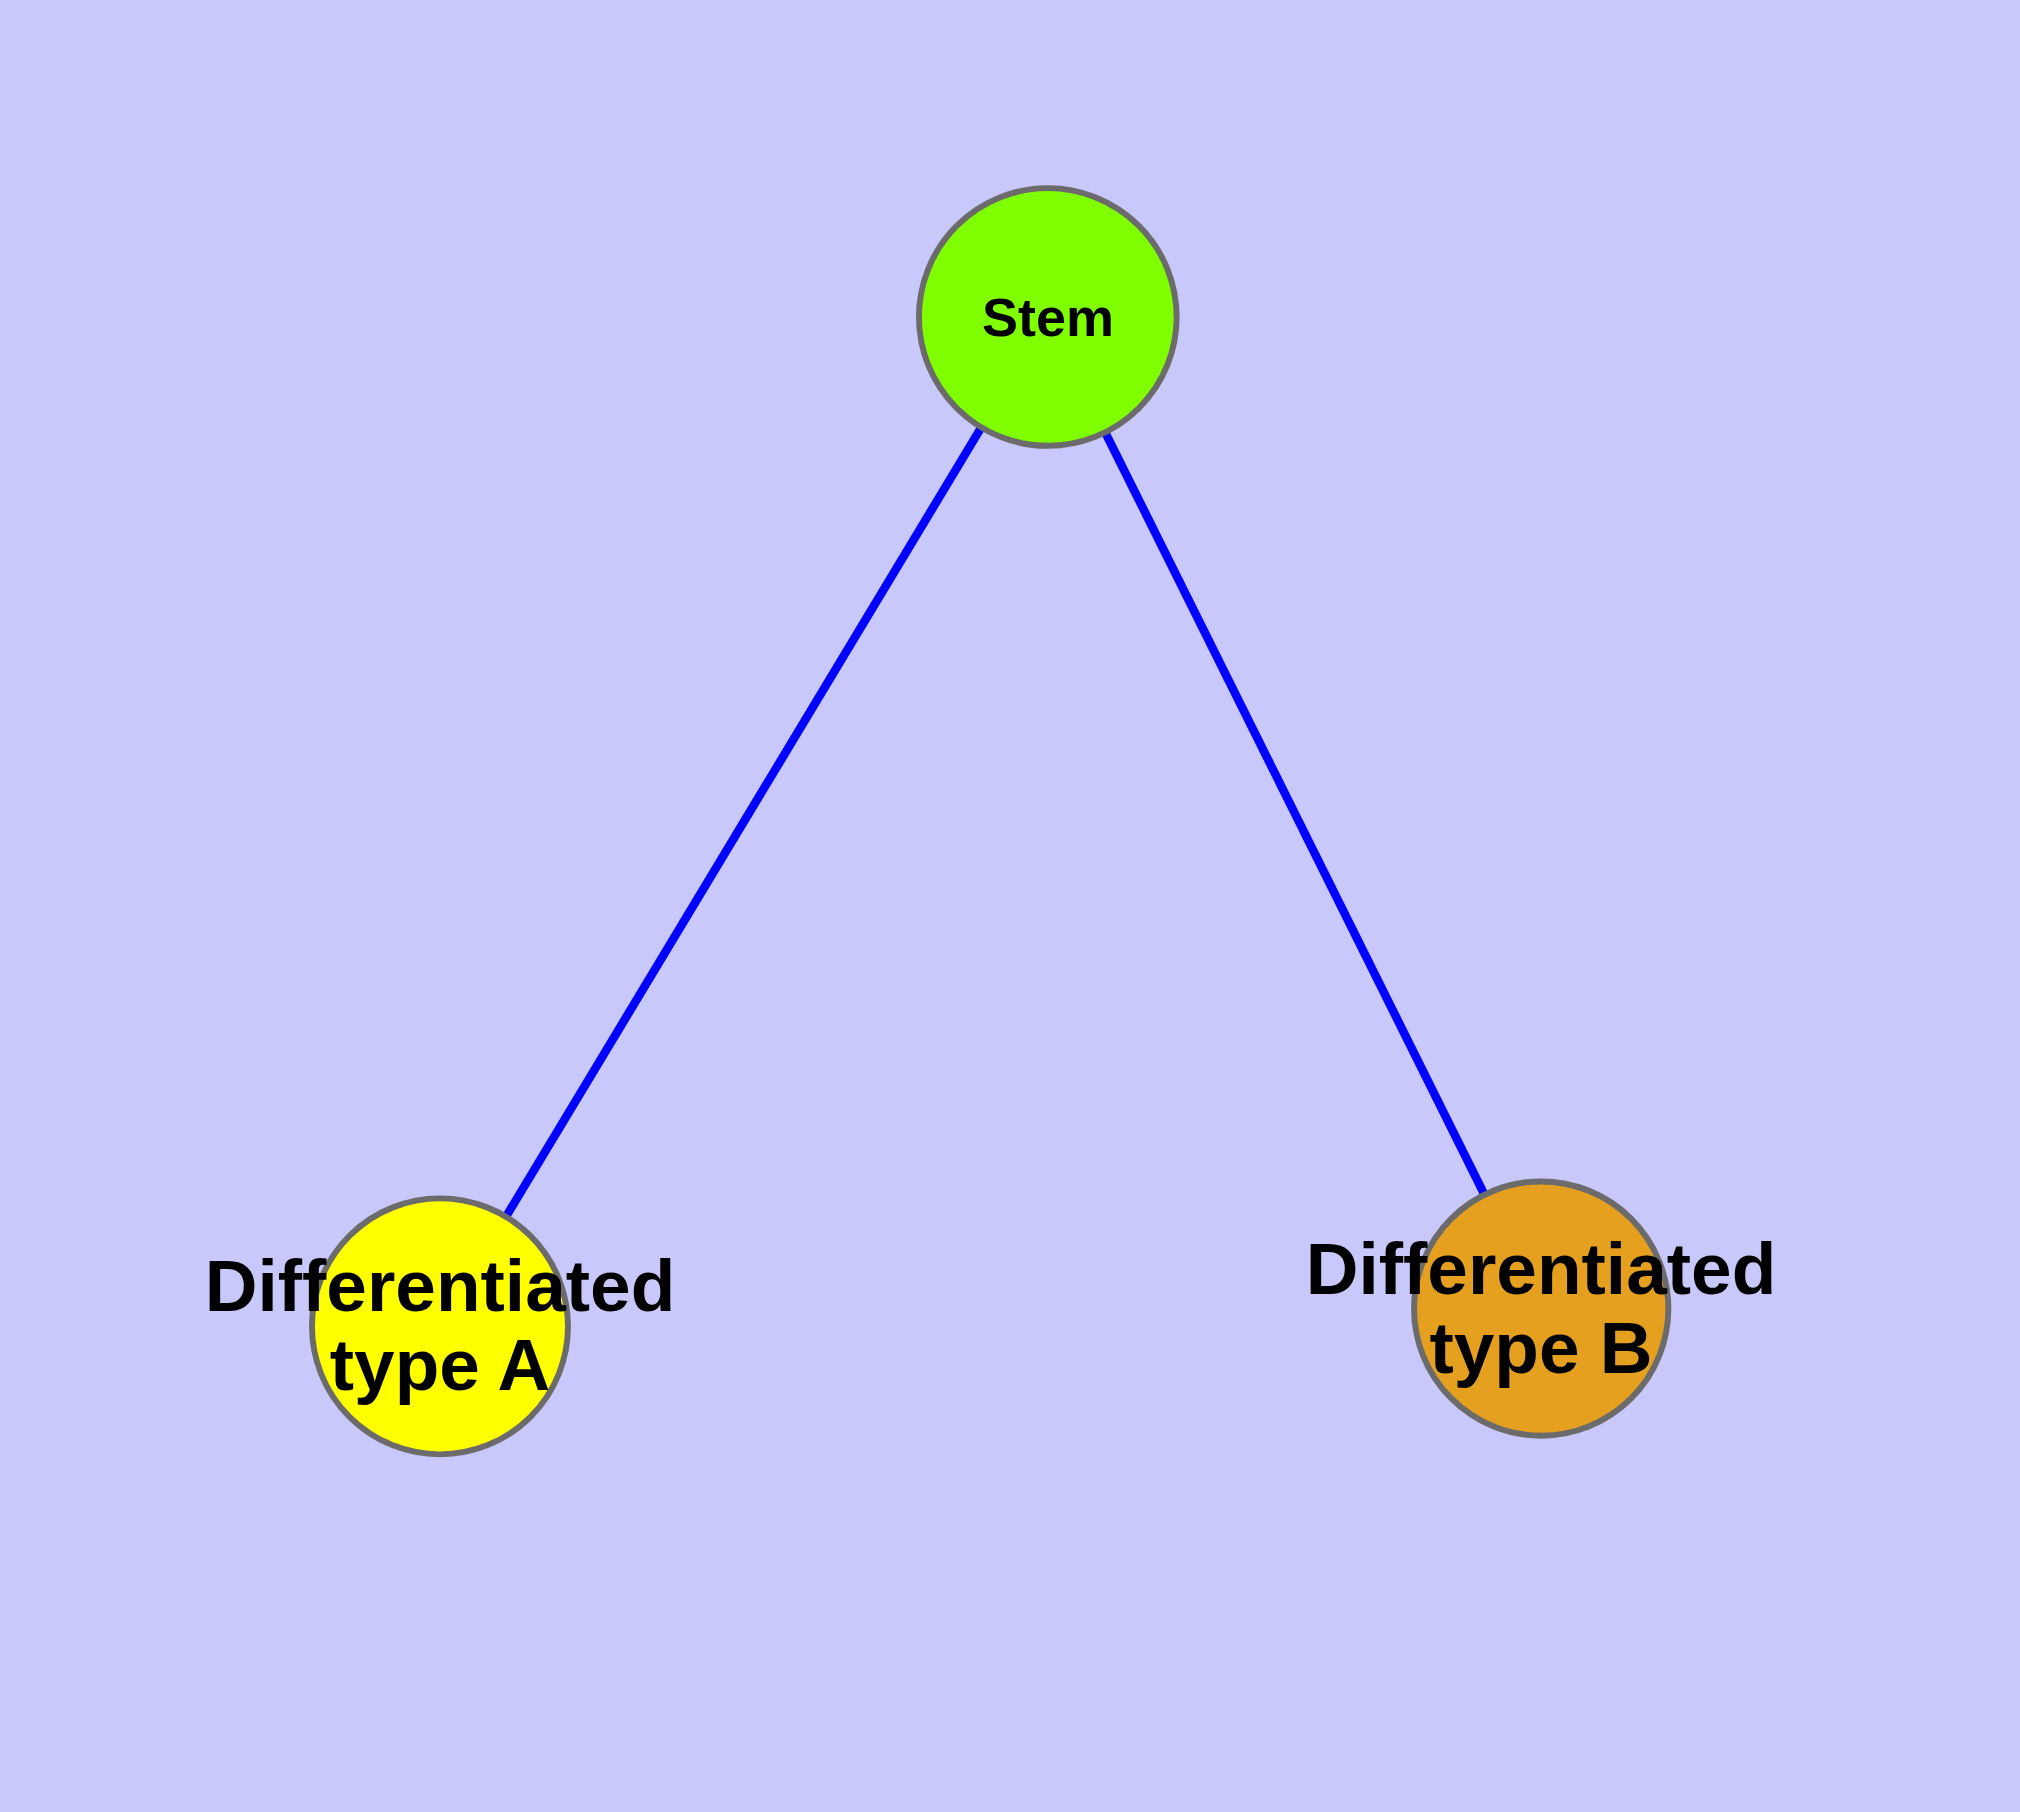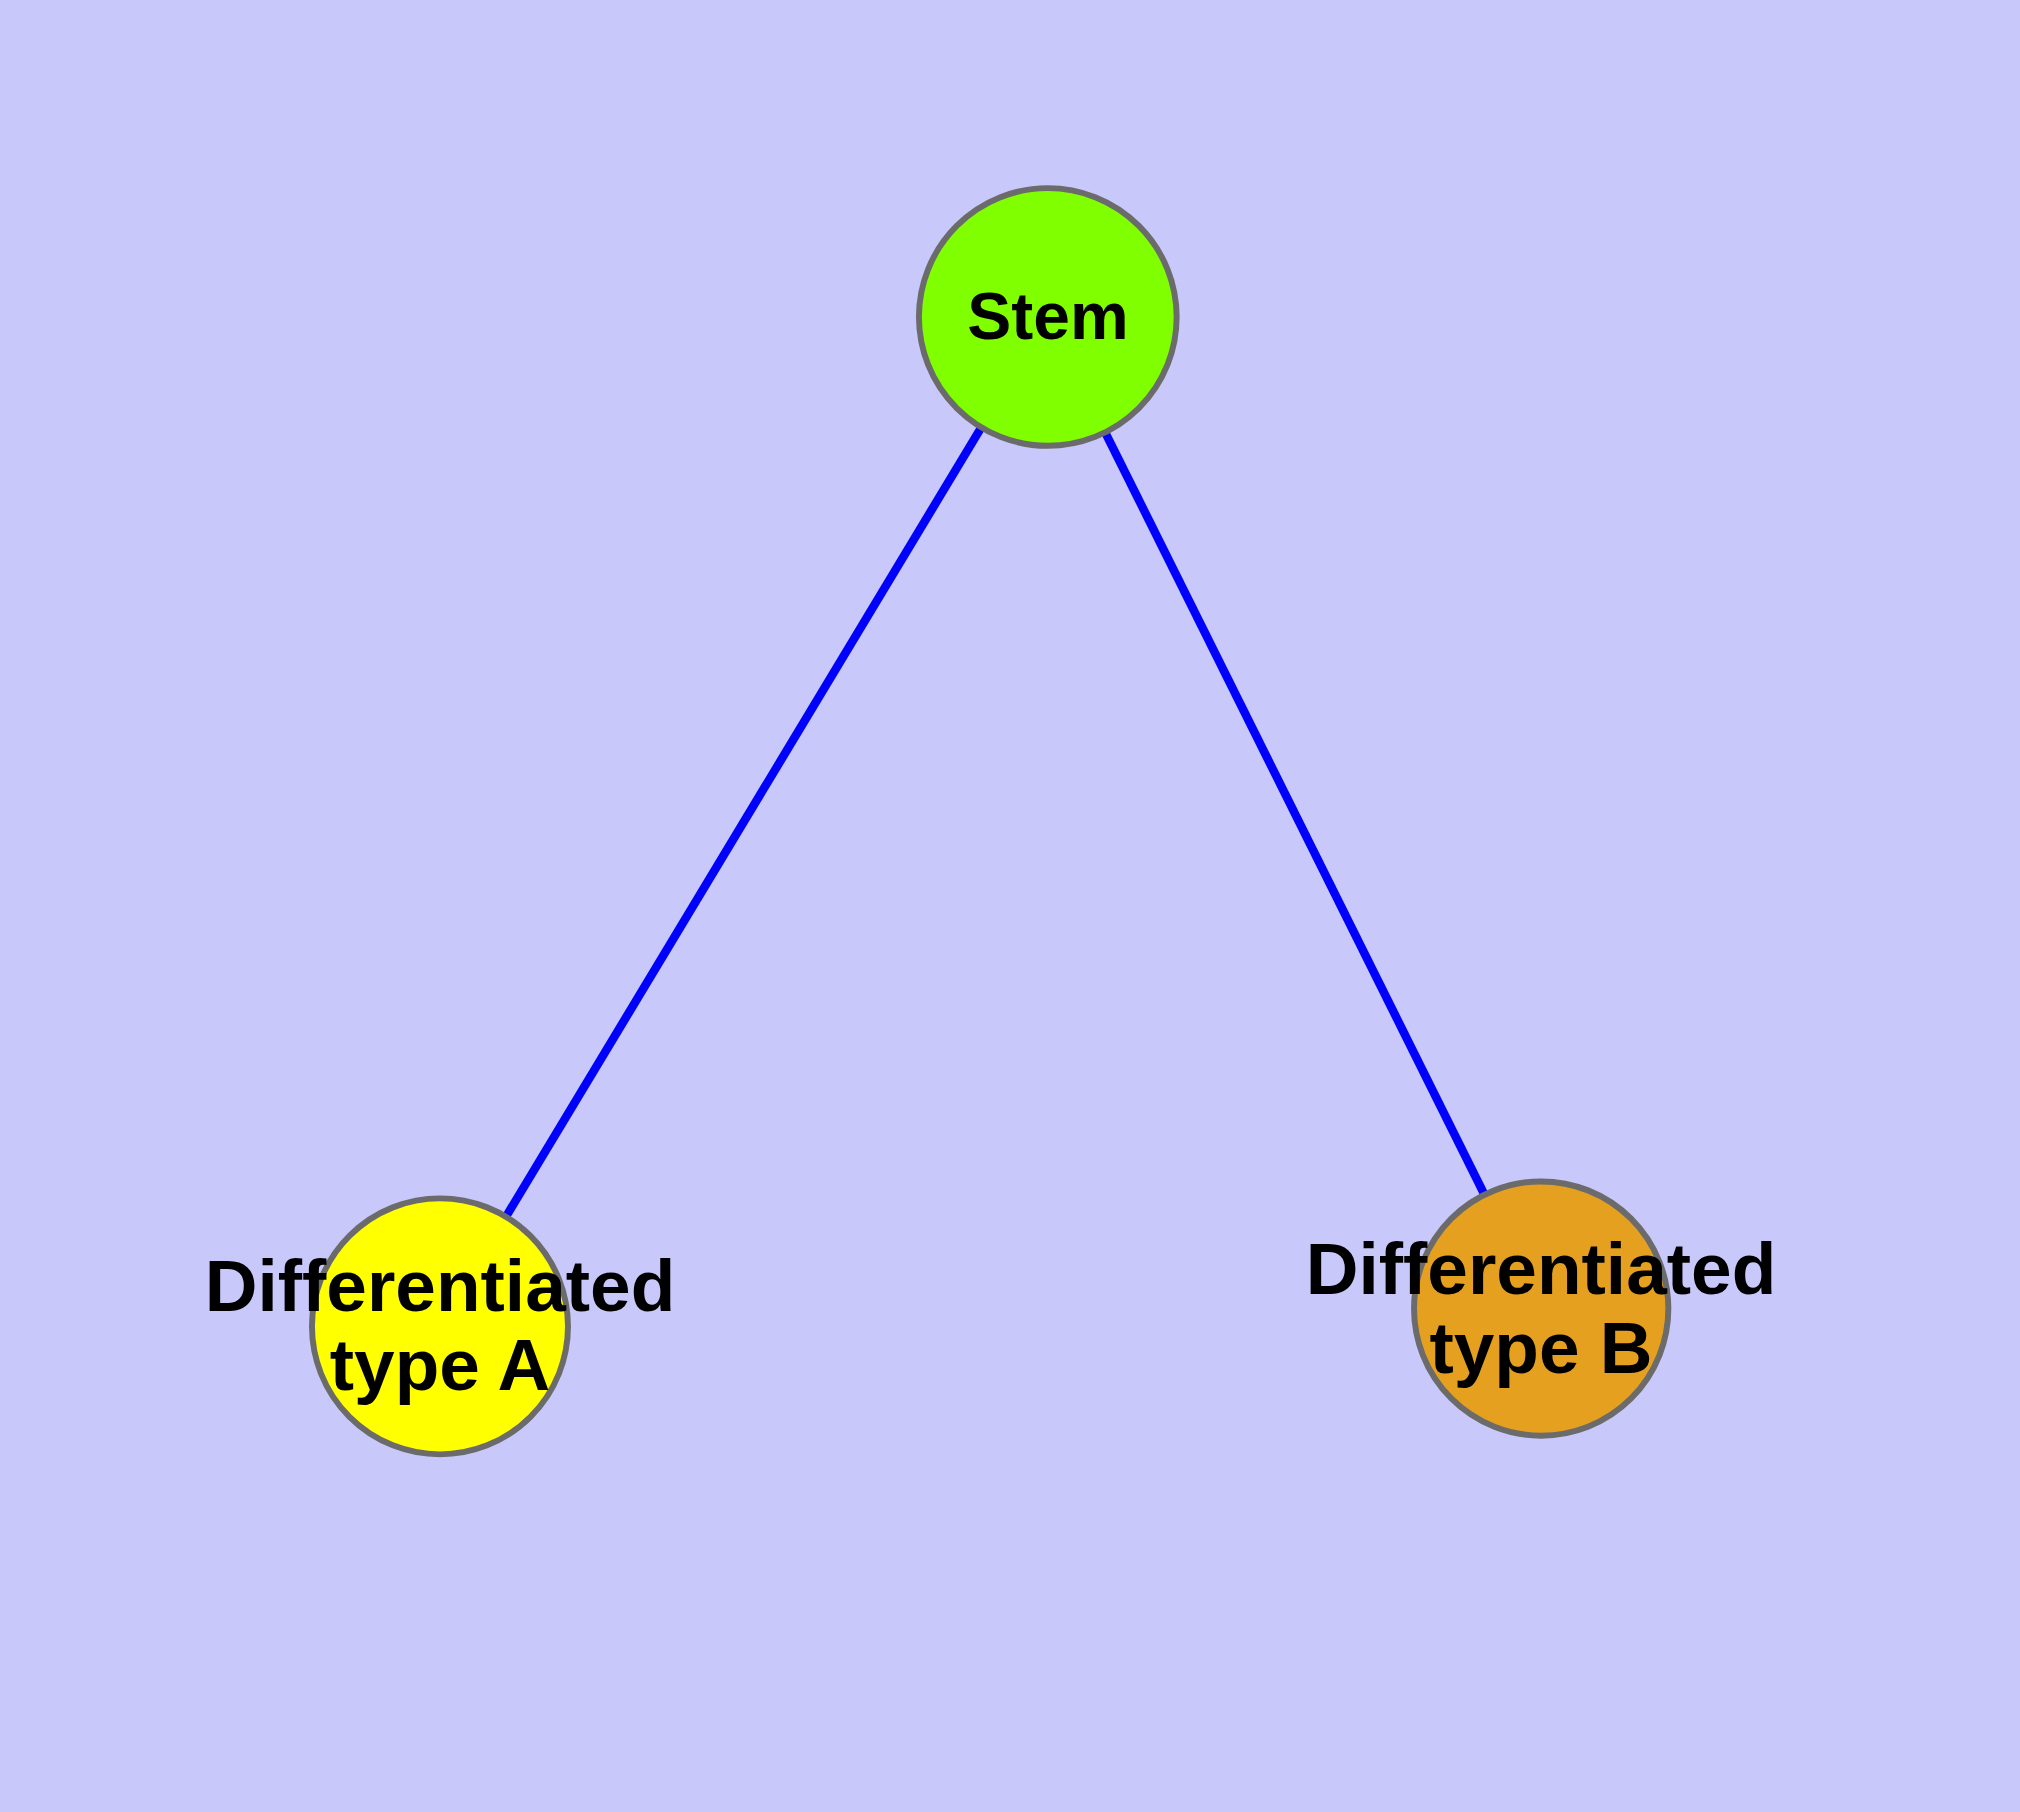--- a/index.html
+++ b/index.html
@@ -50,21 +50,21 @@
         <line x1="1158.6353085228395" y1="502.509550277961" x2="595.8489268673127" y2="1437.3471800572254" stroke="#0000FF" stroke-width="10" stroke-linecap="butt"></line>
         <line x1="1302.8064075625327" y1="508.3015409762255" x2="1752.0843445383011" y2="1411.489146236791" stroke="#0000FF" stroke-width="10" stroke-linecap="butt"></line>
       </g>
     <g id="node-layer">
         <circle cx="1236" cy="374" r="152" fill="#7FFF00" stroke="#6B6B6B" stroke-width="7"></circle>
         <circle cx="519" cy="1565" r="151" fill="#FFFF00" stroke="#6B6B6B" stroke-width="7"></circle>
         <circle cx="1818" cy="1544" r="150" fill="#E5A020" stroke="#6B6B6B" stroke-width="7"></circle>
       </g>
   </svg>
 
-  <div class="node-label label-stem" id="label-stem" style="left: 1048px; top: 317px; font-size: 66px; color: rgb(0, 0, 0); text-align: center;">Stem</div>
+  <div class="node-label label-stem" id="label-stem" style="left: 1048px; top: 317px; font-size: 54px; color: rgb(0, 0, 0); text-align: center;">Stem</div>
 
   <div class="node-label label-type-a" id="label-diff-a" style="left: 440px; top: 1326px; font-size: 73px; color: rgb(0, 0, 0);">Differentiated
 type A</div>
 
   <div class="node-label label-type-b" id="label-diff-b" style="left: 1541px; top: 1309px; font-size: 73px; color: rgb(0, 0, 0);">Differentiated
 type B</div>
 
 </div>
 
 

